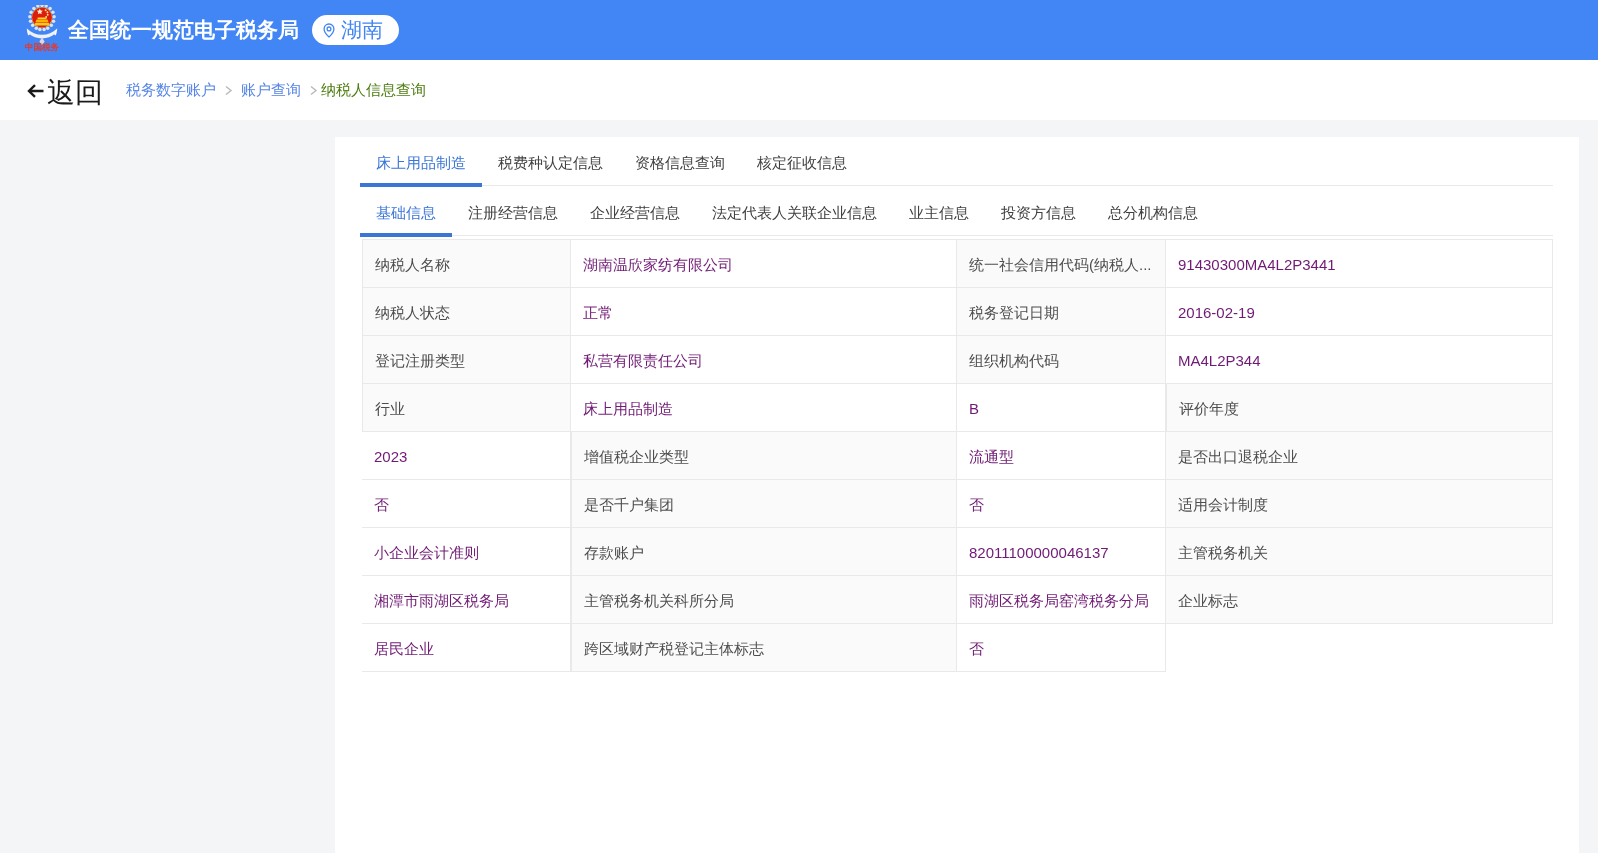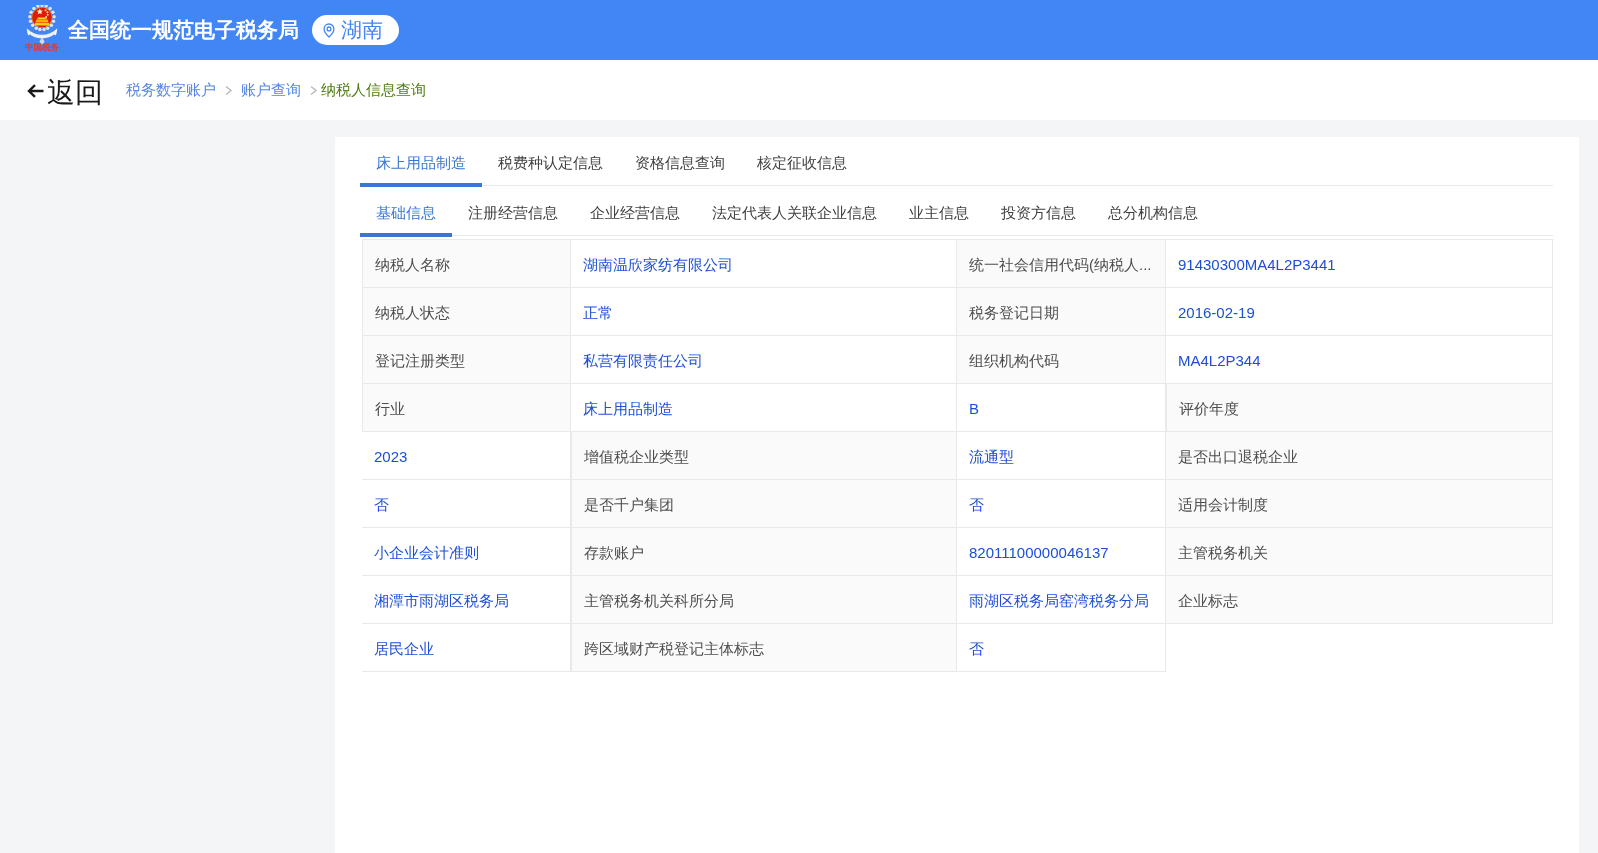--- a/index.html
+++ b/index.html
@@ -22,21 +22,21 @@
   .tabs1 { margin-left:25px; margin-top:2px; width:1193px; height:47px; display:flex; border-bottom:1px solid #e9e9e9; }
   .tabs1 .tab { position:relative; padding:0 16px; font-size:15px; color:#404040; line-height:47px; height:47px; }
   .tabs1 .tab.on { color:#3b76d6; } .tabs1 .tab.on::after { content:""; position:absolute; left:0; right:0; bottom:-1px; height:4px; background:#3b76d6; }
   .tabs2 { margin-left:25px; margin-top:3px; width:1193px; height:47px; display:flex; border-bottom:1px solid #e9e9e9; }
   .tabs2 .tab { position:relative; padding:0 16px; font-size:15px; color:#404040; line-height:47px; height:47px; }
   .tabs2 .tab.on { color:#3b76d6; } .tabs2 .tab.on::after { content:""; position:absolute; left:0; right:0; bottom:-1px; height:4px; background:#3b76d6; }
   .tbl { margin:3px 0 0 27px; width:1191px; display:grid; grid-template-columns:209px 386px 209px 387px; border-top:1px solid #e9e9e9; font-size:15px; }
   .tbl > div { height:48px; line-height:49px; border-bottom:1px solid #e9e9e9; padding-left:12px; white-space:nowrap; overflow:hidden; }
   .tbl .lab { background:#fafafa; color:#4d4d4d; border-right:1px solid #e9e9e9; }
   .tbl .lab.first { border-left:1px solid #e9e9e9; }
-  .tbl .val { color:#1d4ed8; }
+  .tbl .val { color:#701a75; }
   .tbl .val.v1 { border-right:1px solid #e9e9e9; }
   .tbl .val.v2 { border-right:1px solid #e9e9e9; }
 </style>
 </head>
 <body>
 <div class="header">
   <svg class="logo" viewBox="0 0 36 50">
     <g>
       <circle cx="18.0" cy="0.4" r="1.75" fill="#dfe2ec"></circle>
       <circle cx="22.1" cy="1.1" r="1.75" fill="#dfe2ec"></circle>

